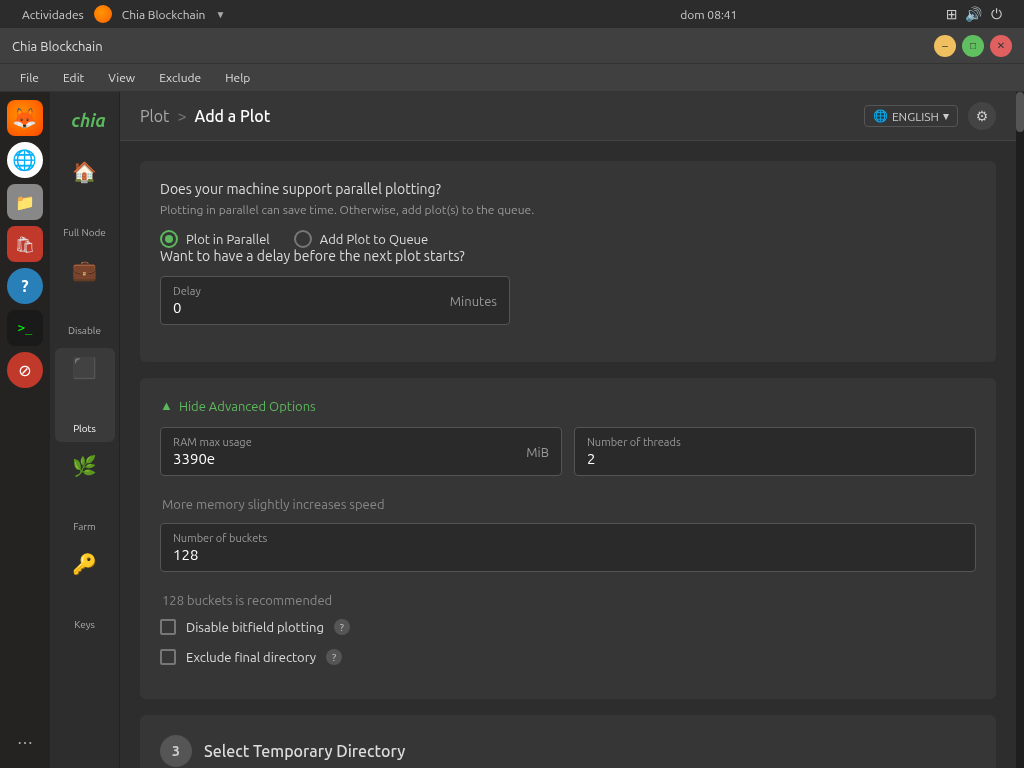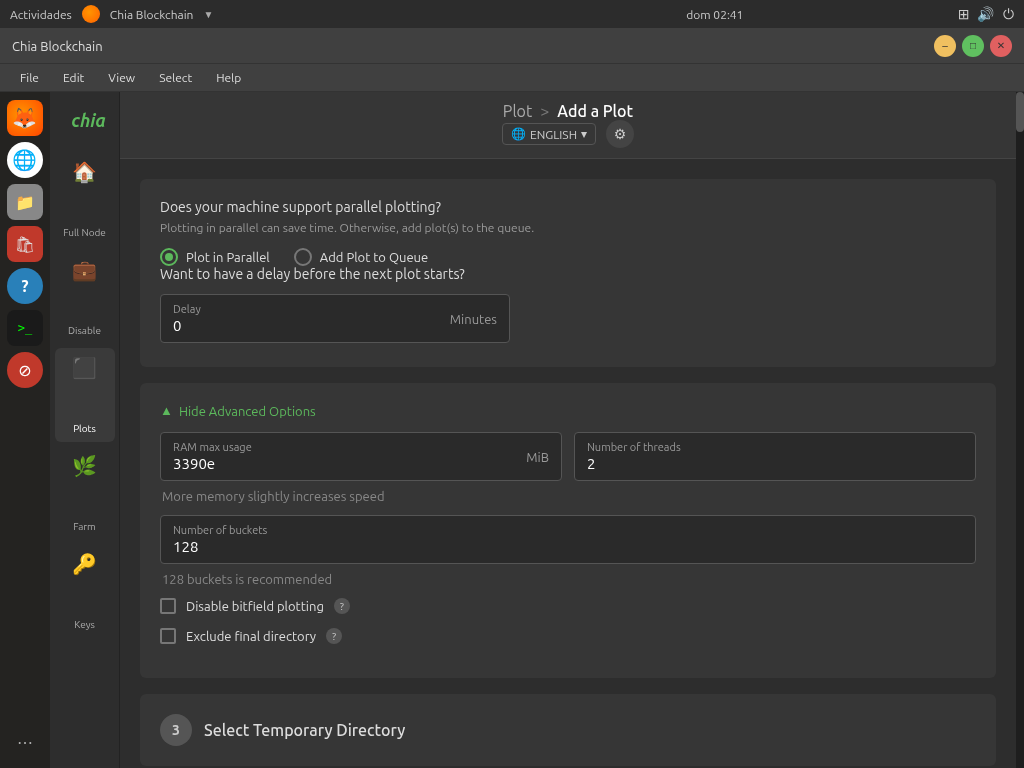--- a/index.html
+++ b/index.html
@@ -12,21 +12,21 @@
       overflow: hidden;
       position: relative;
     }
 
     
     .system-bar {
       background: #2c2c2c;
       height: 28px;
       display: flex;
       align-items: center;
-      padding: 0 10px;
+      padding: 0 22px;
       font-size: 12px;
       color: #ccc;
       gap: 12px;
     }
     .system-bar-left { display: flex; align-items: center; gap: 10px; flex: 1; }
     .system-bar-center { flex: 1; text-align: center; font-size: 12px; color: #ccc; }
     .system-bar-right { display: flex; align-items: center; gap: 8px; }
     .firefox-icon { width: 18px; height: 18px; background: radial-gradient(circle at 40% 40%, #ff9500, #ff6000); border-radius: 50%; }
 
     
@@ -138,21 +138,20 @@
     }
 
     
     .page-header {
       background: #363636;
       padding: 10px 20px;
       display: flex;
       align-items: center;
       justify-content: space-between;
       border-bottom: 1px solid #444;
-      flex-direction: column;
     }
     .breadcrumb {
       font-size: 16px;
       color: #ccc;
       display: flex;
       align-items: center;
       gap: 8px;
     }
     .breadcrumb-link { color: #aaa; cursor: pointer; }
     .breadcrumb-sep { color: #777; }
@@ -239,21 +238,21 @@
       color: #ddd;
       margin-bottom: 12px;
     }
 
     .input-field-wrapper {
       position: relative;
       background: #2a2a2a;
       border: 1px solid #555;
       border-radius: 4px;
       padding: 8px 12px 8px 12px;
-      margin-bottom: 4px;
+      margin-bottom: 17px;
     }
     .input-label {
       font-size: 11px;
       color: #999;
       margin-bottom: 2px;
     }
     .input-value {
       font-size: 15px;
       color: #fff;
     }
@@ -351,21 +350,21 @@
 <body>
 
 <div class="system-bar">
   <div class="system-bar-left">
     <span style="cursor:pointer;">Actividades</span>
     <div class="firefox-icon"></div>
     <span style="cursor:pointer;font-size:12px;color:#ccc;">Chia Blockchain</span>
     <span style="font-size:10px;color:#aaa;">▼</span>
   </div>
   <div class="system-bar-center">
-    <span>dom 02:41</span>
+    <span>dom 08:41</span>
   </div>
   <div class="system-bar-right">
     <span style="font-size:14px;">⊞</span>
     <span style="font-size:14px;cursor:pointer;">🔊</span>
     <span style="font-size:14px;cursor:pointer;">⏻</span>
   </div>
 </div>
 
 <div class="app-titlebar">
   <span style="font-size:13px;color:#ddd;">Chia Blockchain</span>
@@ -373,21 +372,21 @@
     <button class="win-btn minimize">–</button>
     <button class="win-btn maximize">□</button>
     <button class="win-btn close">✕</button>
   </div>
 </div>
 
 <div class="menu-bar">
   <span class="menu-item">File</span>
   <span class="menu-item">Edit</span>
   <span class="menu-item">View</span>
-  <span class="menu-item">Select</span>
+  <span class="menu-item">Exclude</span>
   <span class="menu-item">Help</span>
 </div>
 
 <div class="full-layout">
 
   <div class="app-dock">
     <div class="dock-icon" style="background:radial-gradient(circle at 40% 40%, #ff9500, #ff4500);">
       <span style="font-size:20px;">🦊</span>
     </div>
     <div class="dock-icon" style="background:#fff;border-radius:50%;">

